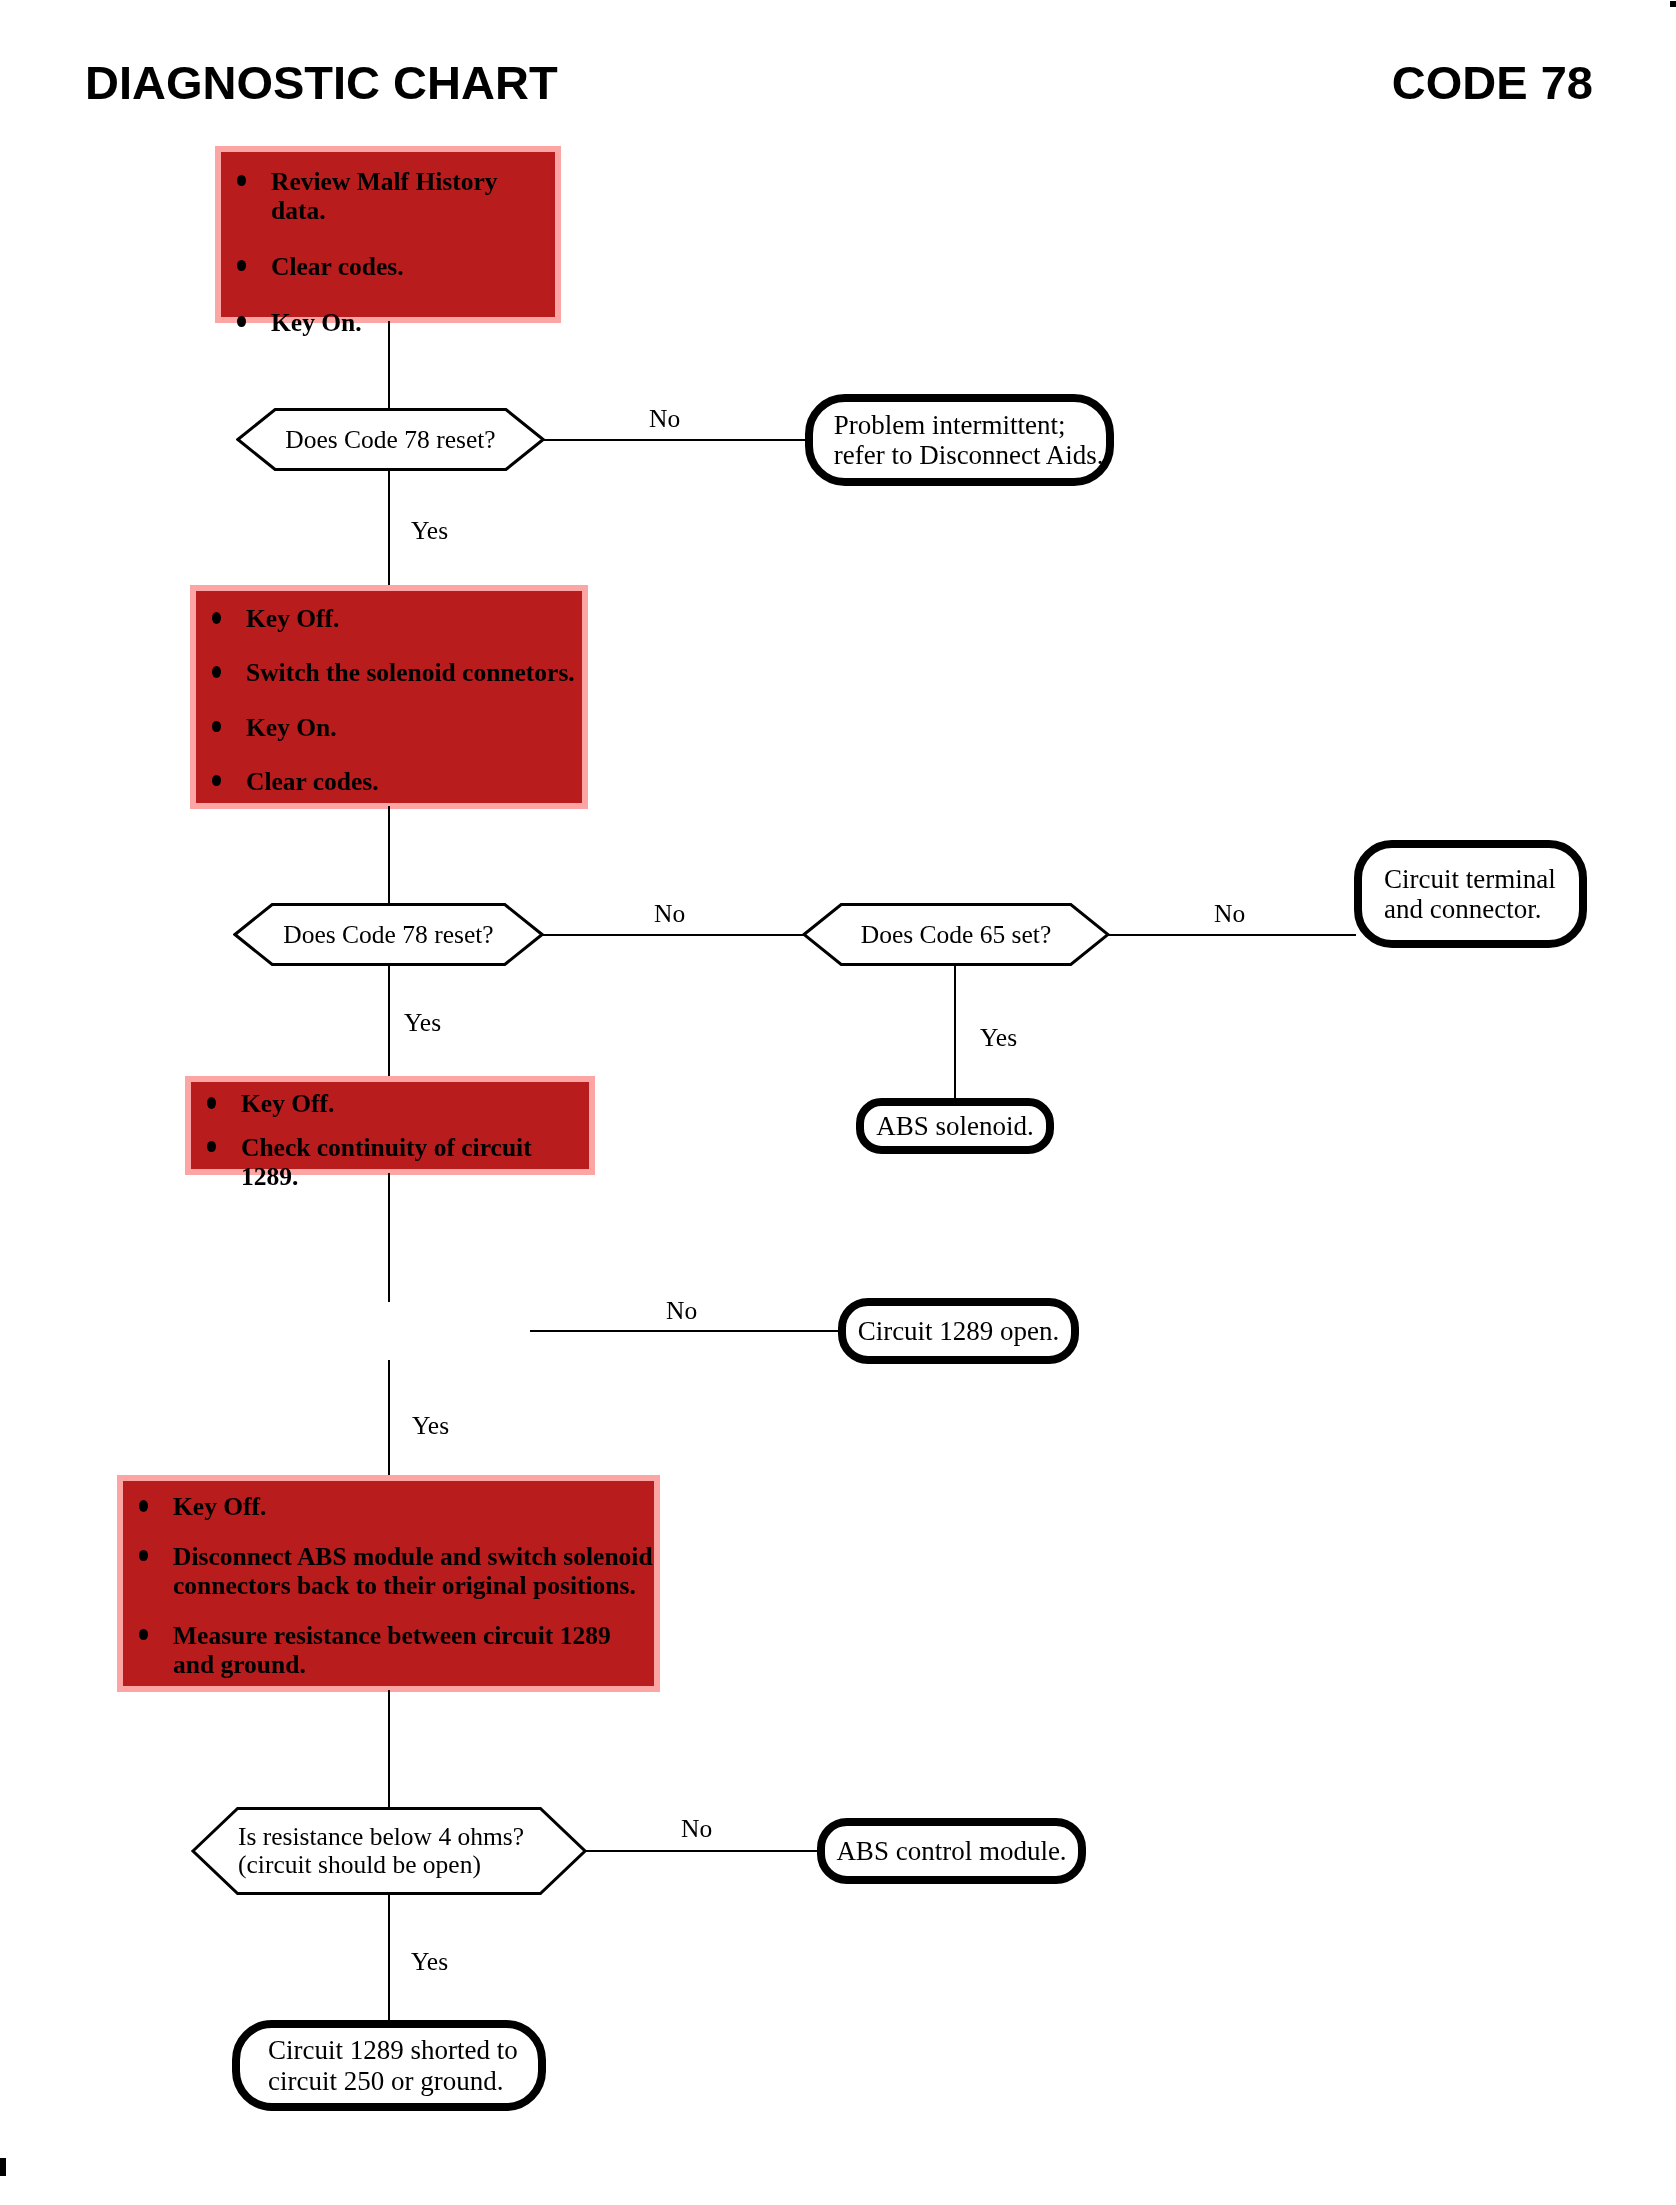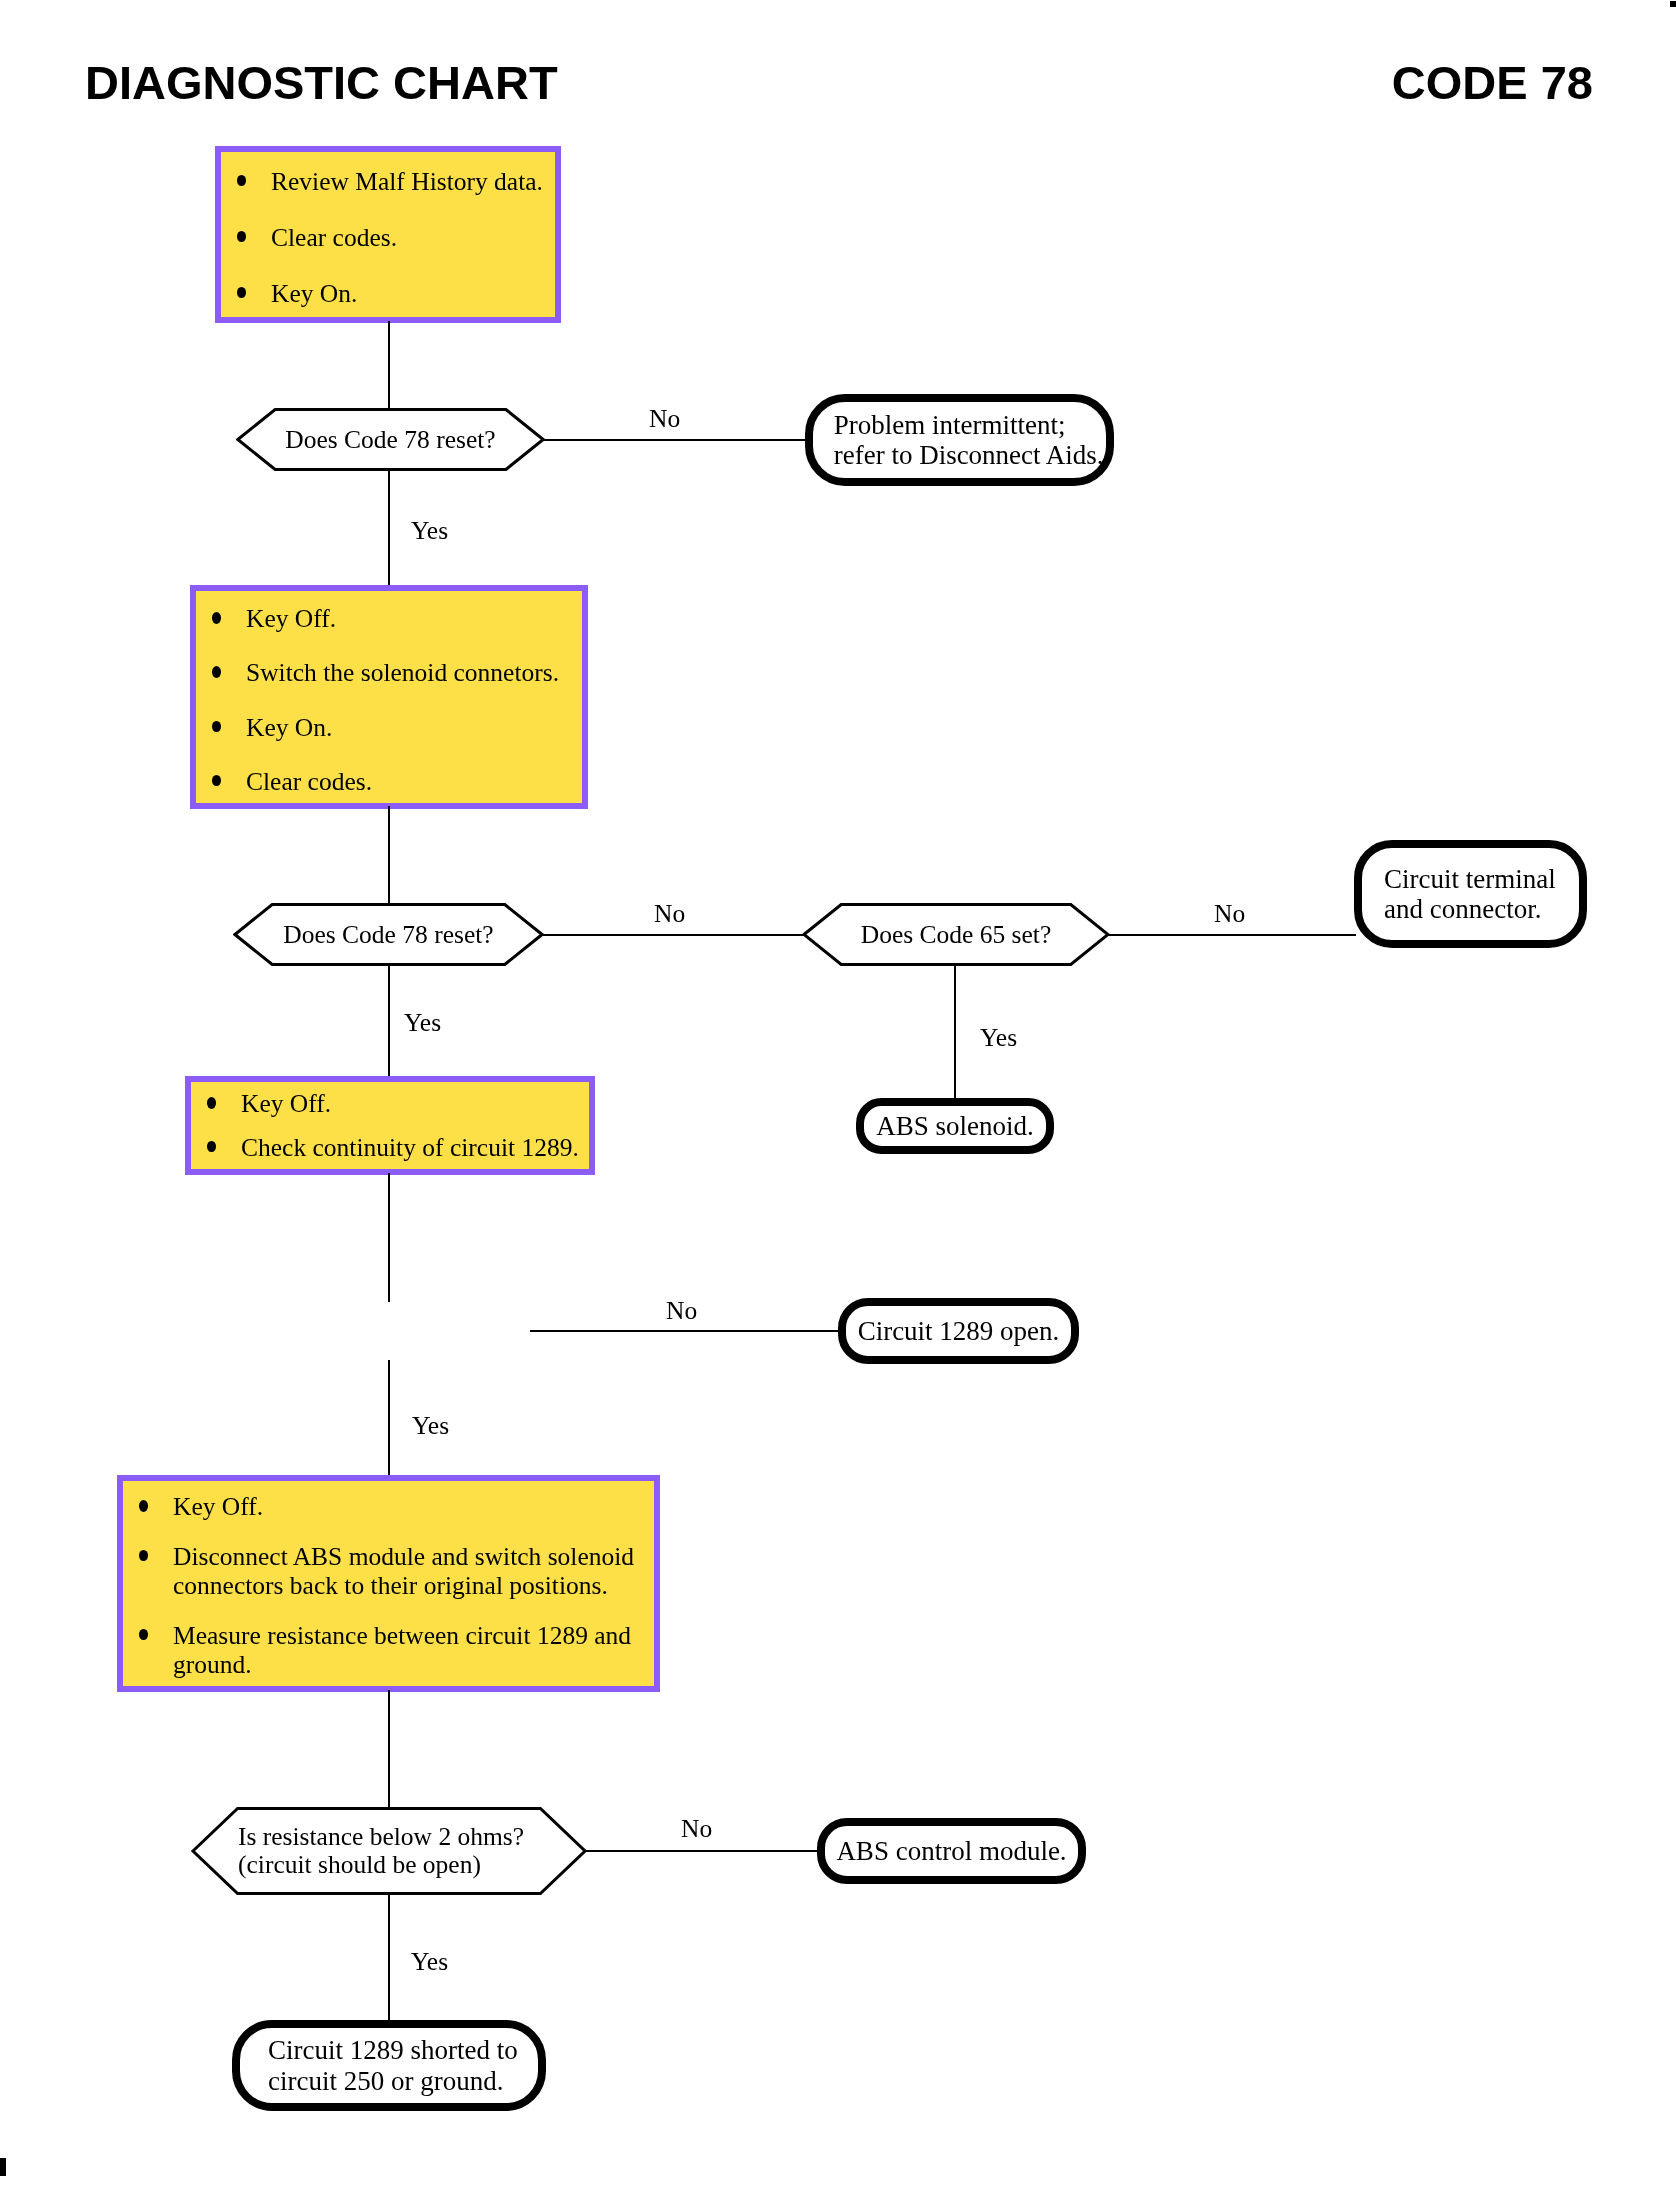--- a/index.html
+++ b/index.html
@@ -24,22 +24,23 @@
     letter-spacing: 0px;
     margin-top: 21px;
   }
   .title-left  { left: 85px; top: 38px; }
   .title-right { right: 83px; top: 38px; }
 
   
   .pbox {
     position: absolute;
     box-sizing: border-box;
-    background: #fde047;
-    border: 6px solid #8b5cf6;
+    background: #b91c1c;
+    border: 6px solid #fca5a5;
+    font-weight: bold;
   }
   .pbox ul { list-style: none; margin: 0; padding: 0; }
   .pbox li { display: flex; align-items: flex-start; }
   .li-text { font-size: 25.5px; line-height: 1.14; }
   .dot {
     flex: 0 0 auto;
     width: 9px; height: 11.5px;
     border-radius: 50%;
     background: #000000;
     margin: 8px 25px 0 16px;
@@ -288,21 +289,21 @@
     </ul>
   </div>
 
   <div class="vline v8"></div>
 
   <div class="hex n-hex5">
     <svg width="396" height="88" viewBox="0 0 651 145">
       <polygon points="2.5,72.5 76,2.5 575,2.5 648.5,72.5 575,142.5 76,142.5" fill="#ffffff" stroke="#000000" stroke-width="5"></polygon>
     </svg>
     <div class="hex-label">
-      <span>Is resistance below 2 ohms?</span>
+      <span>Is resistance below 4 ohms?</span>
       <span>(circuit should be open)</span>
     </div>
   </div>
 
   <div class="hline h5"></div>
   <div class="lbl no5">No</div>
 
   <div class="term center n-term5">
     <span>ABS control module.</span>
   </div>

